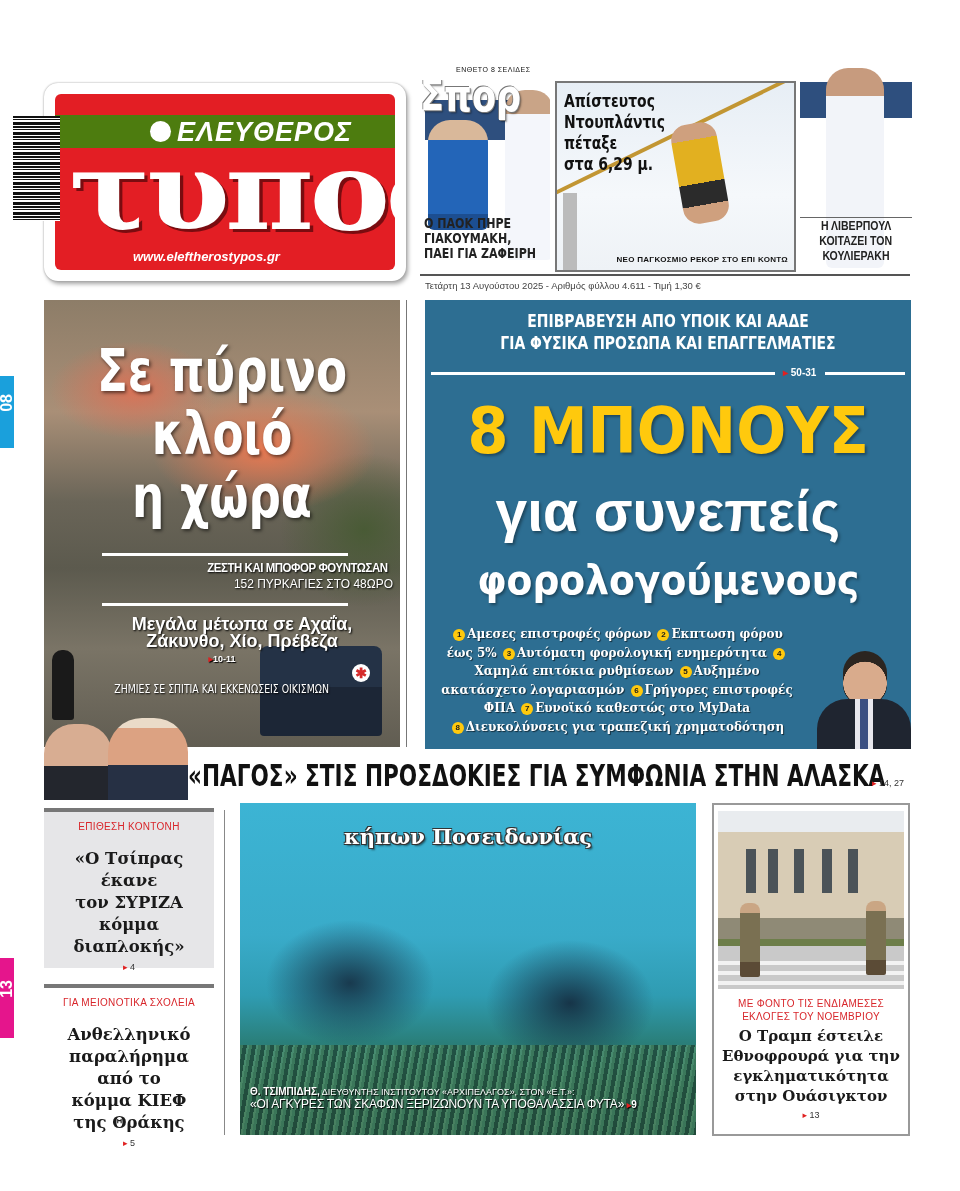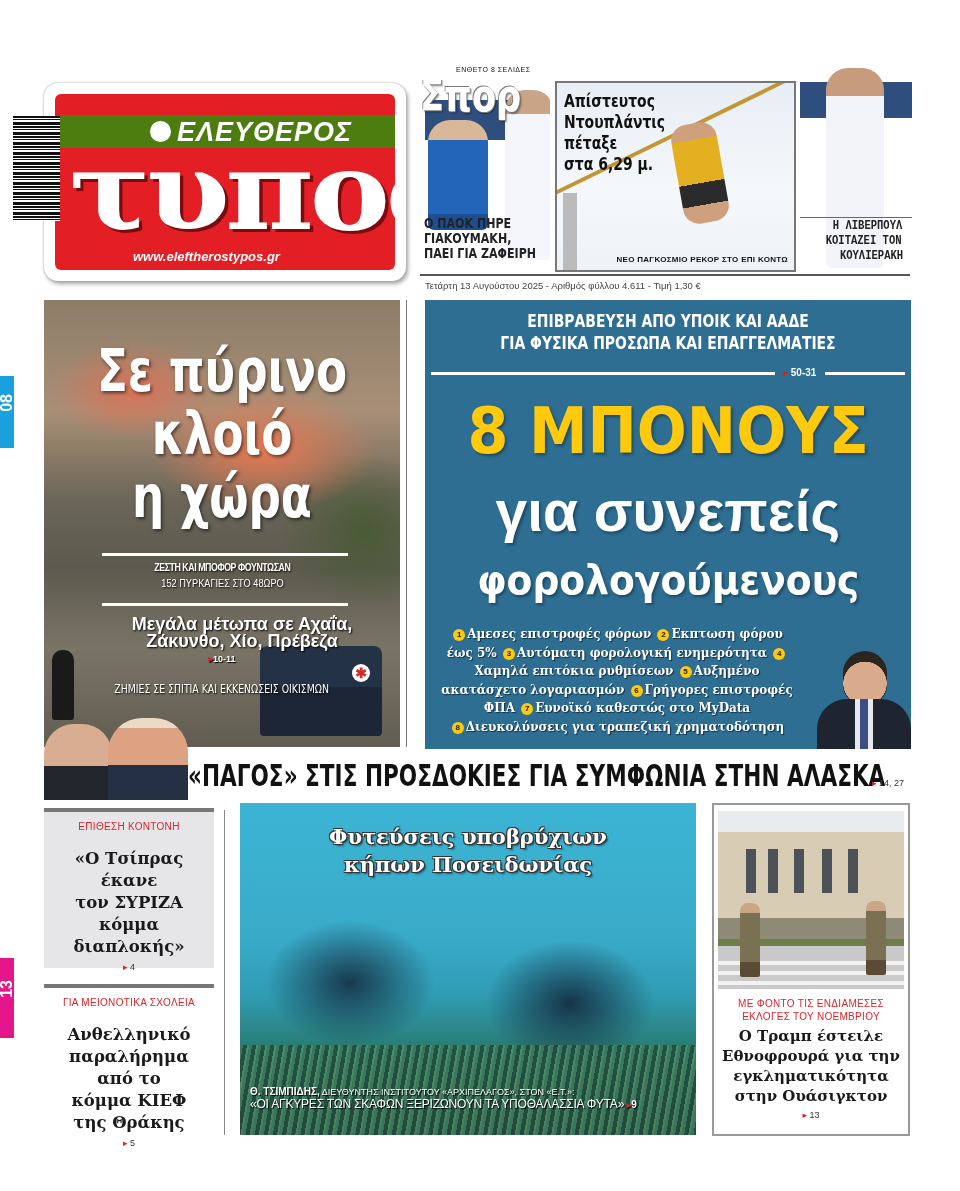--- a/index.html
+++ b/index.html
@@ -42,37 +42,37 @@
   .vault-bar { position: absolute; left: -10px; top: 112px; width: 290px; height: 4px; background: #c29633; transform: rotate(-26deg); transform-origin: left; }
   .vaulter { position: absolute; left: 110px; top: 40px; width: 46px; height: 100px; background: linear-gradient(#cfa07e 0 16%, #e2b020 16% 60%, #2b2b2b 60% 82%, #cfa07e 82%); border-radius: 16px; transform: rotate(-10deg); }
   .vault-stand { position: absolute; left: 6px; top: 110px; width: 14px; height: 80px; background: #bbb; }
   .sport-mid-title { position: absolute; left: 7px; top: 8px; font-family: "DejaVu Sans", sans-serif; font-weight: bold; font-size: 17px; line-height: 21px; color: #111; transform: scaleX(0.82); transform-origin: left; white-space: nowrap; }
   .sport-mid-sub { position: absolute; right: 6px; bottom: 6px; font-size: 8px; font-weight: bold; letter-spacing: 0.3px; color: #111; }
 
   .sport-right { left: 800px; top: 66px; width: 112px; height: 208px; overflow: hidden; }
   .sport-right .band { position: absolute; left: 0; top: 16px; width: 112px; height: 36px; background: #2e4f7e; }
   .player-right { position: absolute; left: 26px; top: 2px; width: 58px; height: 200px; background: linear-gradient(#c79b7e 0 14%, #f2f4f9 14% 100%); border-radius: 22px 22px 6px 6px; }
   .sport-right .hr { position: absolute; left: 0; top: 151px; width: 112px; height: 1px; background: #666; }
-  .sport-right-cap { position: absolute; left: 0; top: 152px; width: 112px; text-align: right; font-family: Liberation Mono, monospace; font-weight: bold; font-size: 13.5px; line-height: 15px; color: #222; }
+  .sport-right-cap { position: absolute; left: 0; top: 152px; width: 112px; text-align: center; font-family: Liberation Sans, sans-serif; font-weight: bold; font-size: 13.5px; line-height: 15px; color: #222; }
   .sport-right-cap span { display: inline-block; transform: scaleX(0.78); white-space: nowrap; }
 
   .dateline { left: 425px; top: 280px; font-size: 9.5px; color: #444; }
 
   
   .fire { left: 44px; top: 300px; width: 356px; height: 447px; overflow: hidden;
     background:
       radial-gradient(ellipse 160px 90px at 220px 150px, rgba(236,120,80,0.95), rgba(236,120,80,0) 70%),
       radial-gradient(ellipse 120px 70px at 90px 90px, rgba(226,110,82,0.85), rgba(226,110,82,0) 70%),
       radial-gradient(ellipse 120px 110px at 320px 230px, rgba(70,90,50,0.9), rgba(70,90,50,0) 70%),
       linear-gradient(180deg, #8d7d68 0%, #a98f77 25%, #6a6558 45%, #5c5a4e 60%, #7a7466 78%, #615d52 100%); }
   .fire-headline { position: absolute; left: 0; top: 40px; width: 356px; text-align: center; color: #fff;
     font-family: "DejaVu Sans", sans-serif; font-weight: bold; font-size: 58px; line-height: 63px; text-shadow: 2px 2px 4px rgba(0,0,0,0.55); }
   .fire-headline div { transform: scaleX(0.78); }
   .fire-rule { position: absolute; left: 58px; width: 246px; height: 3px; background: #fff; }
-  .fire-sub1 { position: absolute; left: 0; top: 260px; width: 356px; text-align: center; color: #fff; font-size: 10px; font-weight: bold; line-height: 16px; text-shadow: 1px 1px 2px #000; }
+  .fire-sub1 { position: absolute; left: 0; top: 260px; width: 356px; text-align: right; color: #fff; font-size: 13px; font-weight: bold; line-height: 16px; text-shadow: 1px 1px 2px #000; }
   .fire-sub1 .b { transform: scaleX(0.88); display: inline-block; letter-spacing: -0.5px; }
   .fire-sub1 .n { font-weight: normal; transform: scaleX(0.92); display: inline-block; }
   .fire-sub2 { position: absolute; left: 0; top: 316px; width: 396px; text-align: center; color: #fff; font-size: 18px; font-weight: bold; line-height: 17px; text-shadow: 1px 1px 2px #000; }
   .fire-ref { position: absolute; left: 0; top: 354px; width: 356px; text-align: center; color: #fff; font-size: 9px; font-weight: bold; text-shadow: 1px 1px 1px #000; }
   .fire-sub3 { position: absolute; left: 0; top: 382px; width: 356px; text-align: center; color: #fff; font-family: "DejaVu Sans", sans-serif; font-size: 12px; text-shadow: 1px 1px 2px #000; }
   .fire-sub3 span { display: inline-block; transform: scaleX(0.78); white-space: nowrap; }
   .police-car { position: absolute; left: 216px; top: 346px; width: 122px; height: 90px; background: linear-gradient(#243246 0 45%, #1c2636 45%); border-radius: 8px 8px 4px 4px; }
   .police-car .cross { position: absolute; right: 12px; top: 18px; width: 18px; height: 18px; border-radius: 50%; background: #fff; color: #d52b2b; font-size: 14px; text-align: center; line-height: 18px; font-weight: bold; }
   .walker { position: absolute; left: 8px; top: 350px; width: 22px; height: 70px; background: #1a1a1a; border-radius: 10px 10px 3px 3px; }
   .fire-divider { left: 406px; top: 300px; width: 1px; height: 447px; background: #777; }
@@ -279,21 +279,20 @@
     <div>κόμμα ΚΙΕΦ</div>
     <div>της Θράκης</div>
   </div>
   <div class="side-ref"><i>▸ </i><span>5</span></div>
 </div>
 <div class="abs vrule-left"></div>
 
 <div class="abs sea">
   <div class="seabed"></div>
   <div class="sea-title">
-    <div>Φυτεύσεις υποβρύχιων</div>
     <div>κήπων Ποσειδωνίας</div>
   </div>
   <div class="sea-cap">
     <div><b>Θ. ΤΣΙΜΠΙΔΗΣ,</b> <span>ΔΙΕΥΘΥΝΤΗΣ ΙΝΣΤΙΤΟΥΤΟΥ «ΑΡΧΙΠΕΛΑΓΟΣ», ΣΤΟΝ «Ε.Τ.»:</span></div>
     <div><span class="q">«ΟΙ ΑΓΚΥΡΕΣ ΤΩΝ ΣΚΑΦΩΝ ΞΕΡΙΖΩΝΟΥΝ ΤΑ ΥΠΟΘΑΛΑΣΣΙΑ ΦΥΤΑ»</span> <i>▸</i><b>9</b></div>
   </div>
 </div>
 
 <div class="abs trump">
   <div class="trump-photo">

